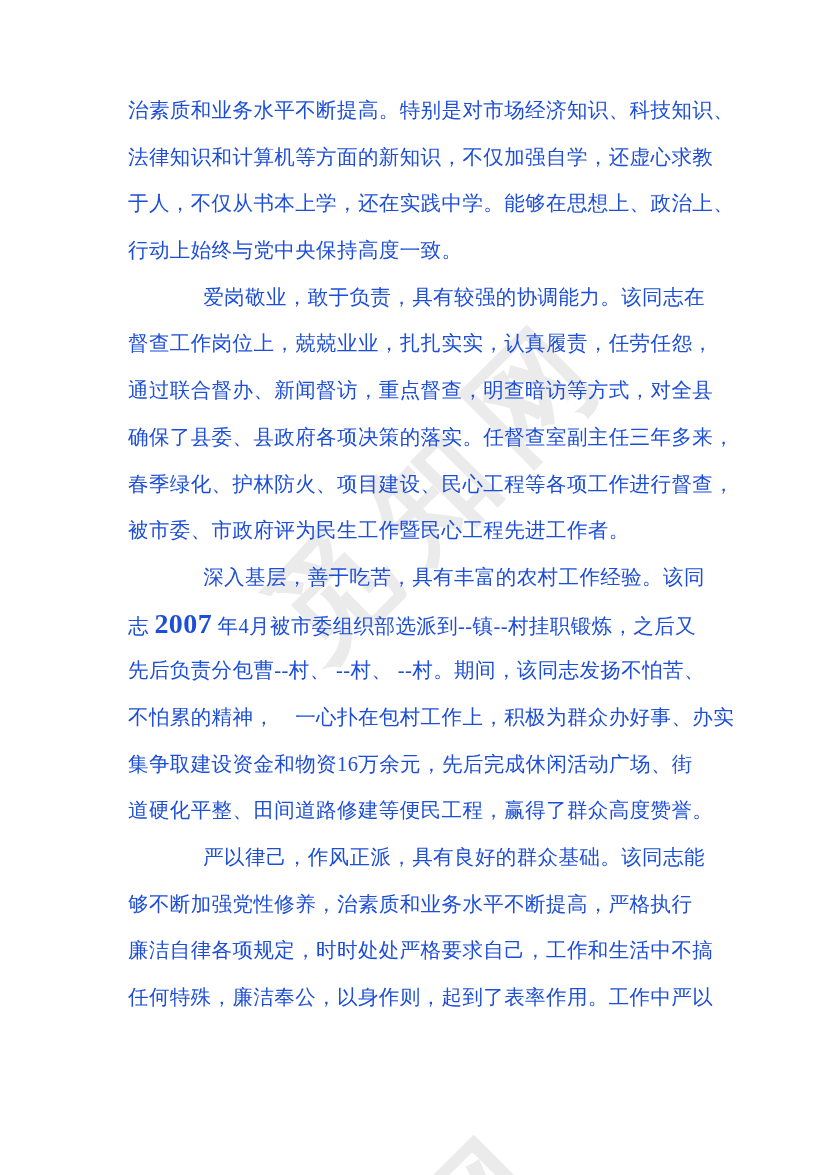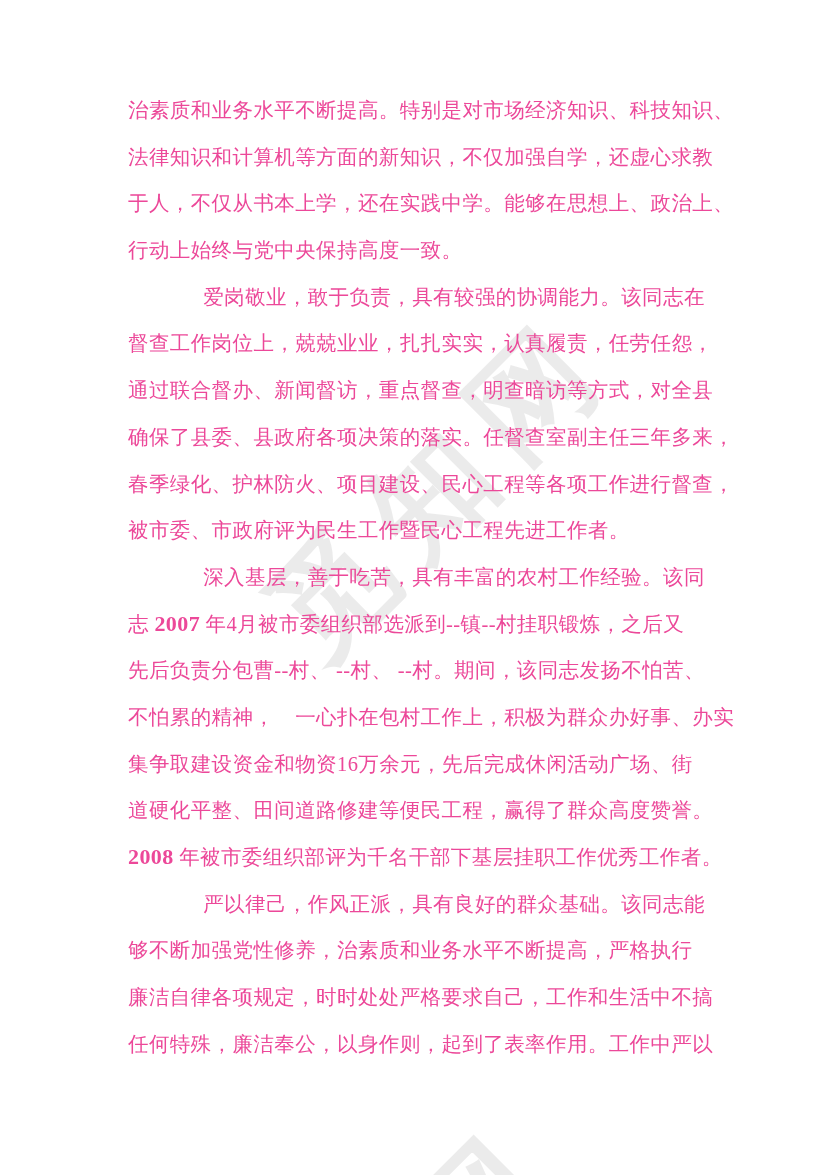--- a/index.html
+++ b/index.html
@@ -34,34 +34,34 @@
   .wm-bottom {
     font-size: 132px;
     left: 412px;
     top: 1126px;
   }
   .doc {
     position: absolute;
     left: 128px;
     top: 87px;
     width: 590px;
-    color: #ec4899;
+    color: #1d4ed8;
   }
   .line {
     height: 46.7px;
     line-height: 46.7px;
     font-size: 20.5px;
     white-space: pre;
     letter-spacing: 0.4px;
   }
   .para.indent .line:first-child { padding-left: 62px; text-align: center; }
   .line b {
     font-family: "Liberation Serif", serif;
     font-weight: bold;
-    font-size: 22px;
+    font-size: 28px;
   }
 </style>
 </head>
 <body>
 
 <div class="page">
   <div class="watermark wm-center">觅知网</div>
   <div class="watermark wm-bottom">网</div>
   <div class="doc">
       <div class="para">
@@ -78,21 +78,20 @@
         <div class="line"><span>春季绿化、护林防火、项目建设、民心工程等各项工作进行督查，</span></div>
         <div class="line"><span>被市委、市政府评为民生工作暨民心工程先进工作者。</span></div>
       </div>
       <div class="para indent">
         <div class="line"><span>深入基层，善于吃苦，具有丰富的农村工作经验。该同</span></div>
         <div class="line"><span>志 </span><b>2007</b><span> 年4月被市委组织部选派到--镇--村挂职锻炼，之后又</span></div>
         <div class="line"><span>先后负责分包曹--村、 --村、 --村。期间，该同志发扬不怕苦、</span></div>
         <div class="line"><span>不怕累的精神，　一心扑在包村工作上，积极为群众办好事、办实</span></div>
         <div class="line"><span>集争取建设资金和物资16万余元，先后完成休闲活动广场、街</span></div>
         <div class="line"><span>道硬化平整、田间道路修建等便民工程，赢得了群众高度赞誉。</span></div>
-        <div class="line"><b>2008</b><span> 年被市委组织部评为千名干部下基层挂职工作优秀工作者。</span></div>
       </div>
       <div class="para indent">
         <div class="line"><span>严以律己，作风正派，具有良好的群众基础。该同志能</span></div>
         <div class="line"><span>够不断加强党性修养，治素质和业务水平不断提高，严格执行</span></div>
         <div class="line"><span>廉洁自律各项规定，时时处处严格要求自己，工作和生活中不搞</span></div>
         <div class="line"><span>任何特殊，廉洁奉公，以身作则，起到了表率作用。工作中严以</span></div>
       </div>
     </div>
 </div>
 

